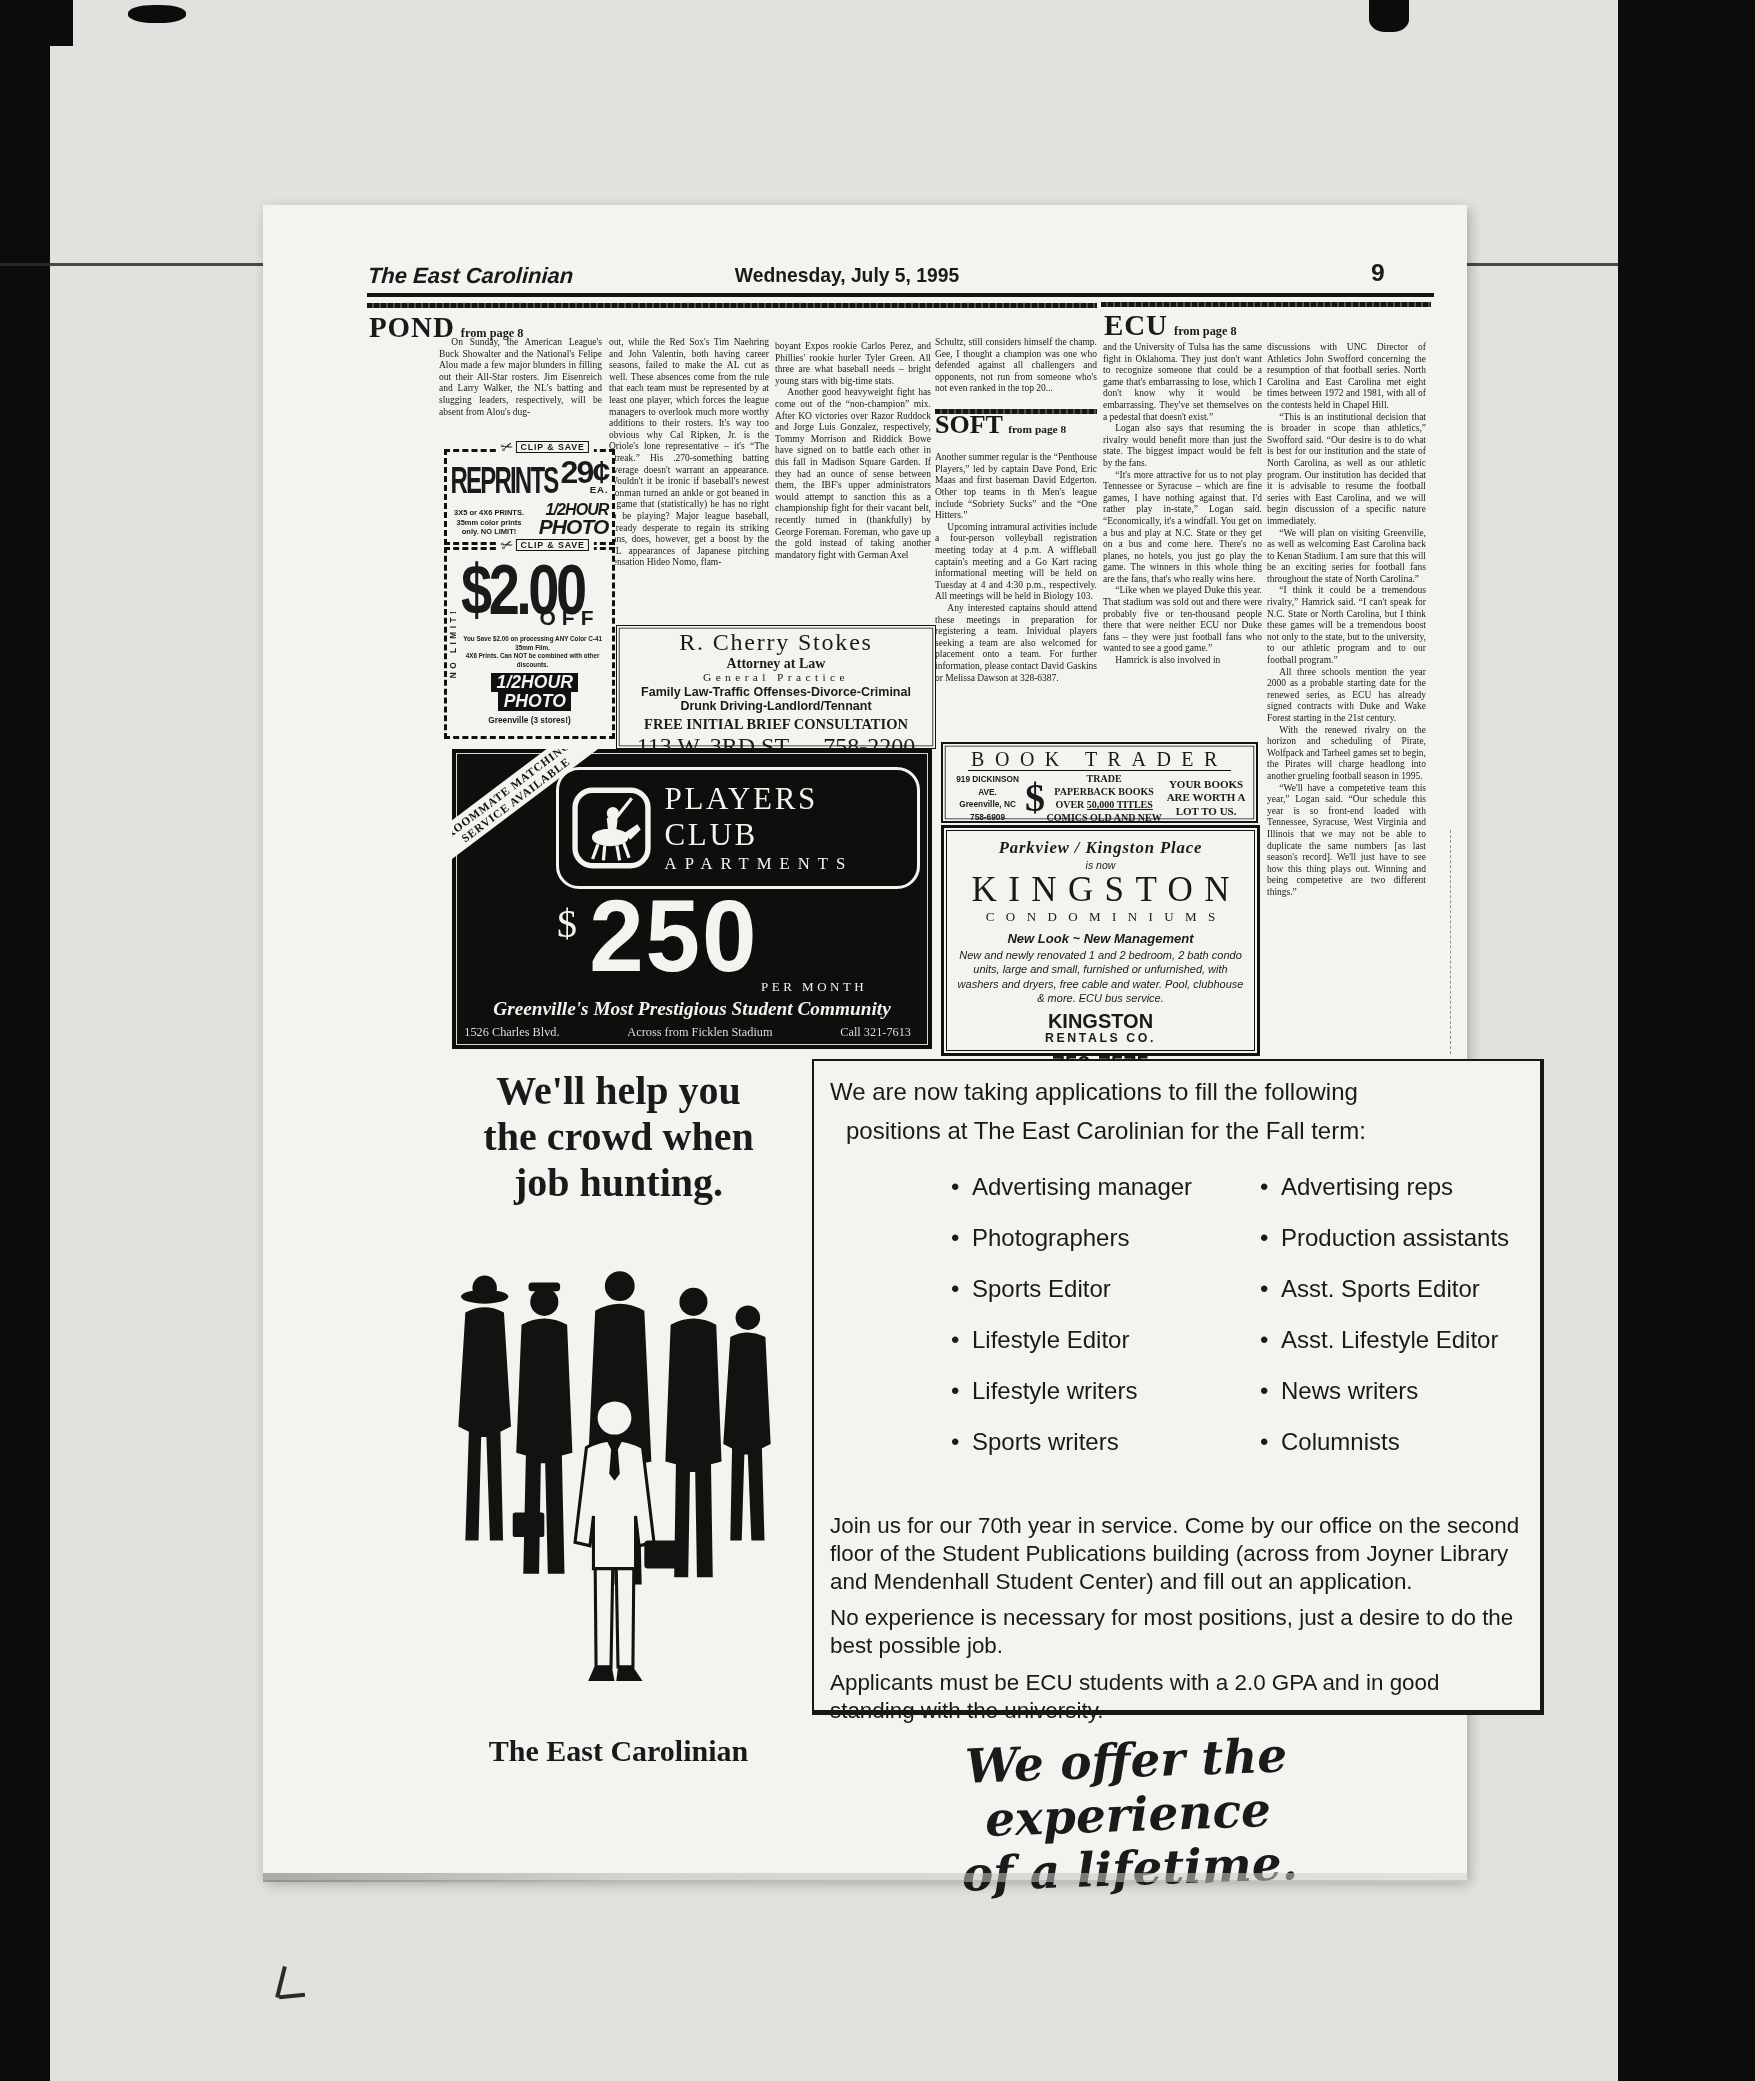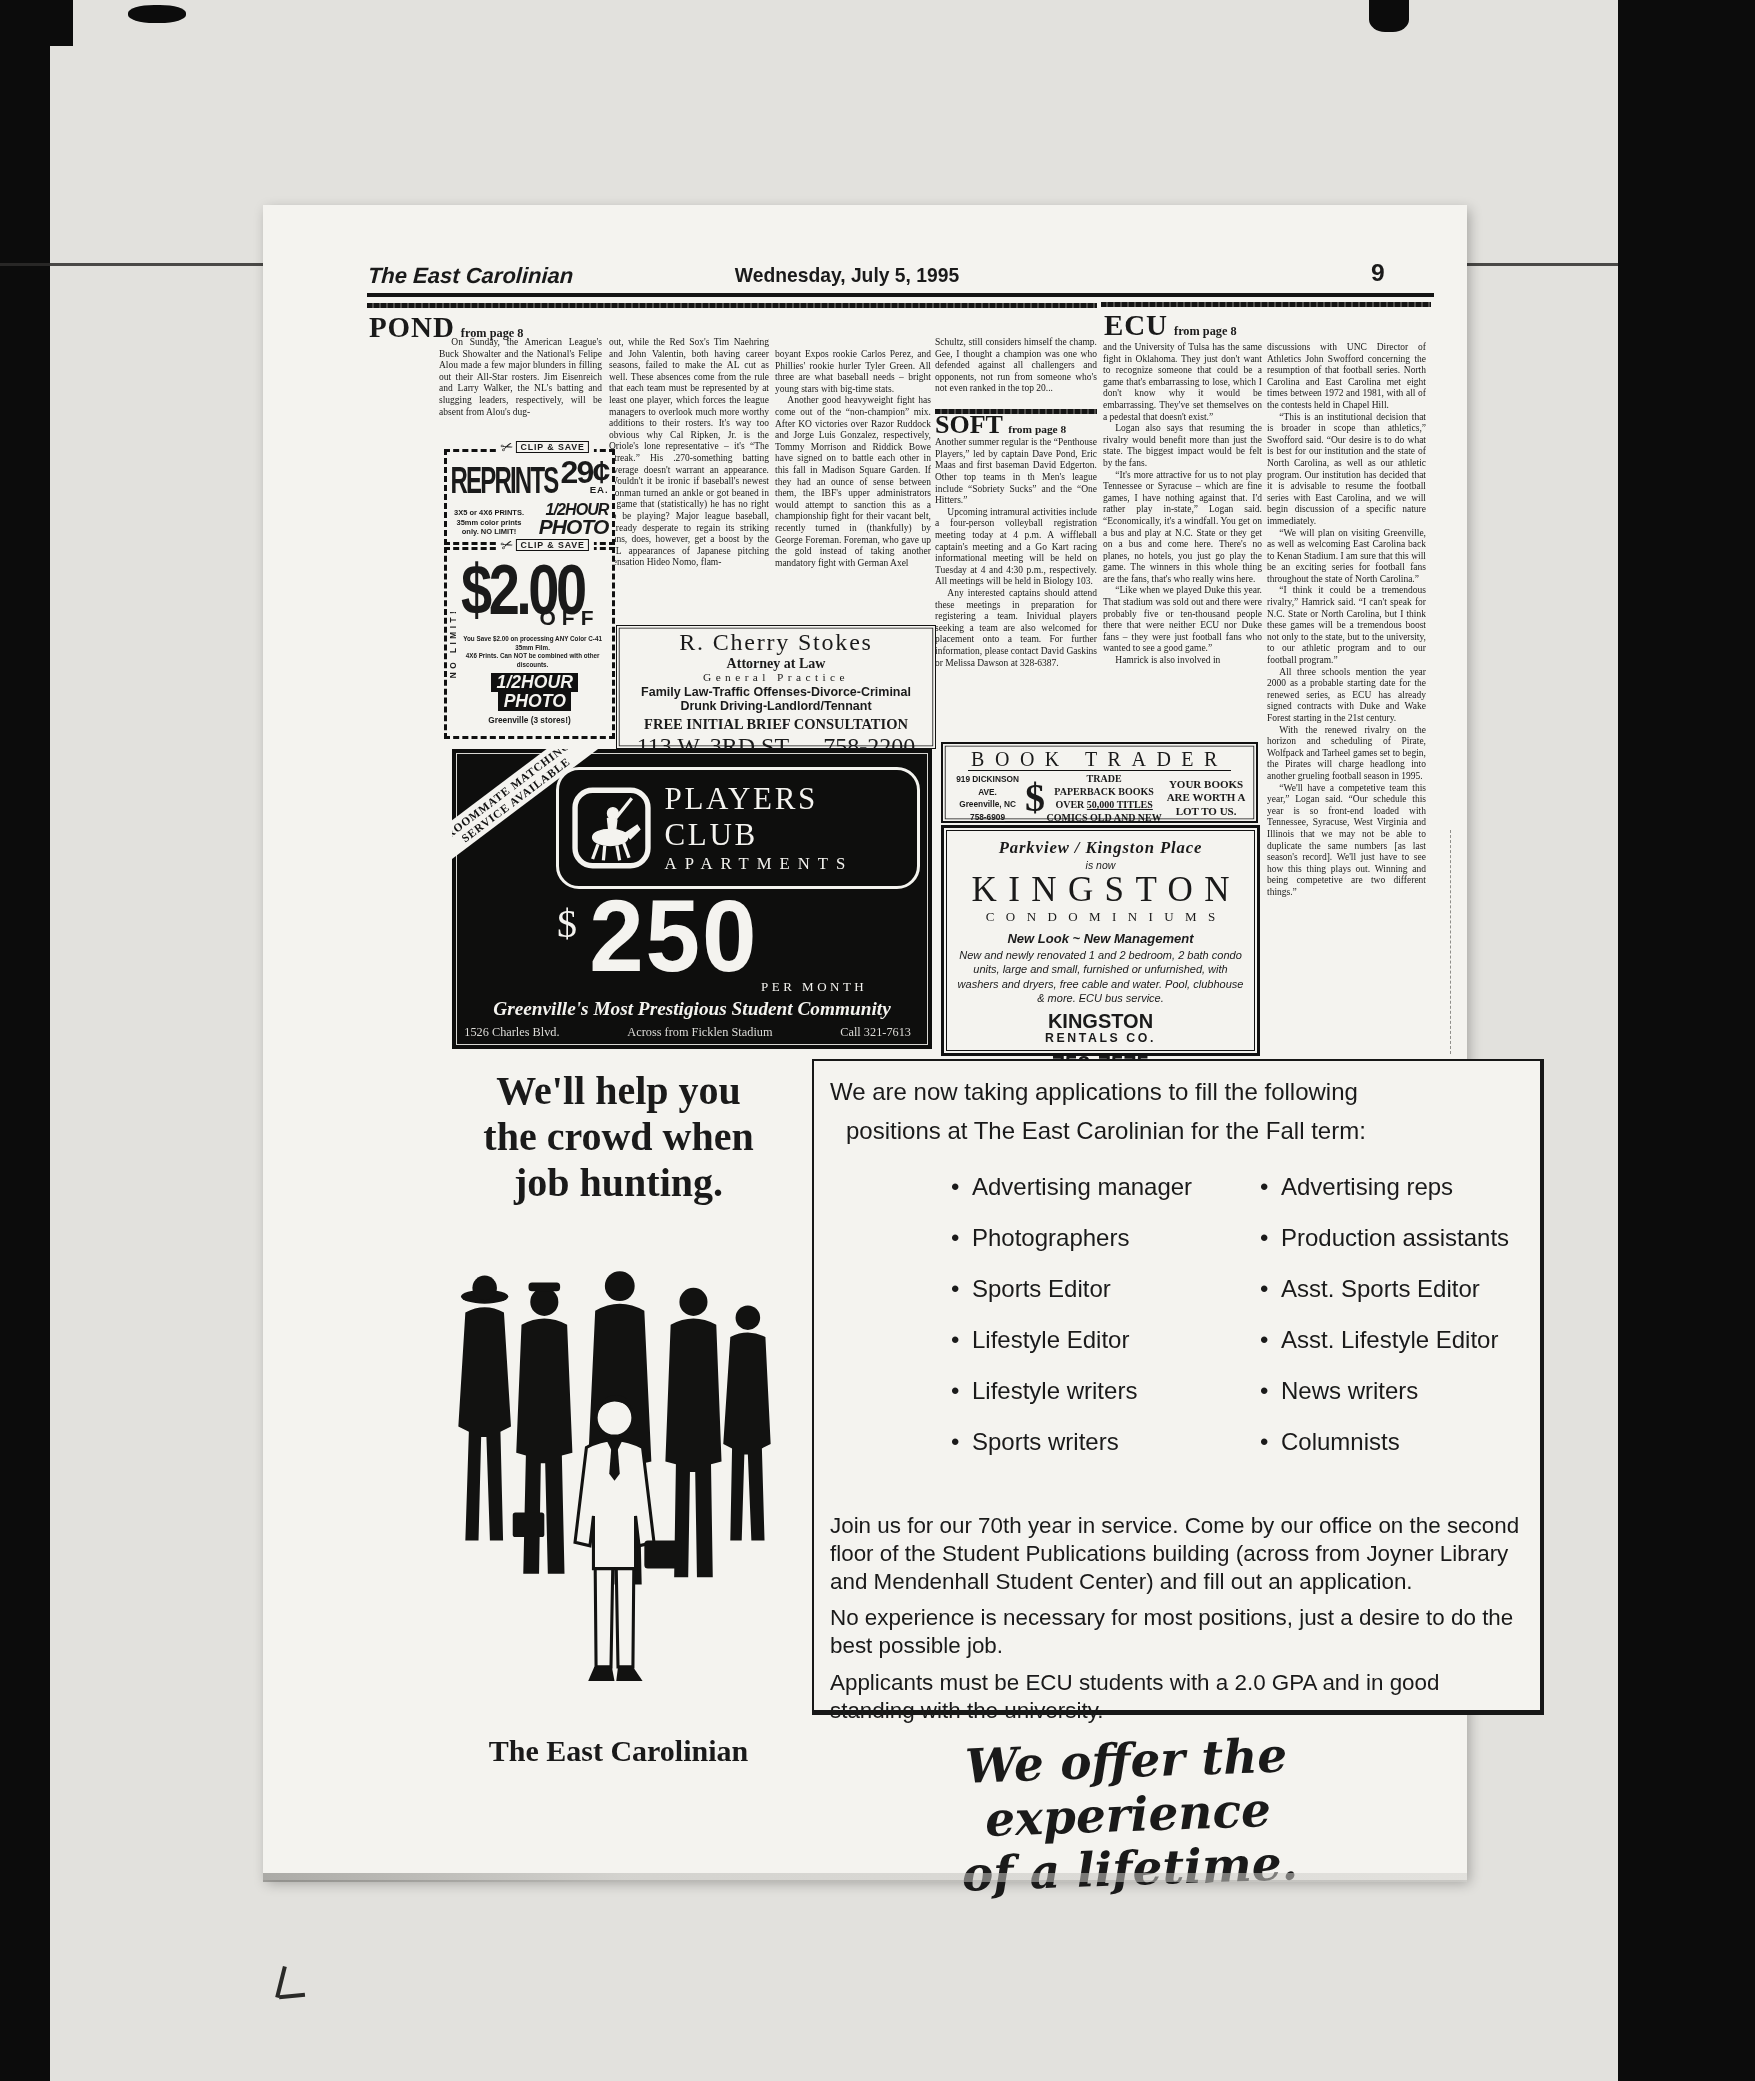--- a/index.html
+++ b/index.html
@@ -44,27 +44,27 @@
   .cont-head .small{font-size:12.3px;margin-left:6.1px;}
   .pond-head{left:106px;top:106px;}
   .ecu-head{left:841px;top:104px;}
 
   
   .col{position:absolute;font-size:9.5px;line-height:11.6px;text-align:justify;color:#181817;}
   .col p{margin:0;text-indent:12.3px;}
   .col.cont-first p:first-child{text-indent:0;}
   #col1{left:176px;top:132px;width:163px;}
   #col2{left:346px;top:132px;width:160px;}
-  #col3{left:512px;top:144px;width:156px;}
+  #col3{left:512px;top:136px;width:156px;}
   #col4{left:672px;top:132px;width:162px;}
   #ecu-col1{left:840px;top:137px;width:159px;}
   #ecu-col2{left:1004px;top:137px;width:159px;}
   .soft-rule{height:5.3px;margin:14px 0 4.4px;
             background:repeating-linear-gradient(90deg,#151515 0 5.3px,#4e4d4b 5.3px 7px);}
-  .soft-head{font-weight:bold;white-space:nowrap;margin-bottom:1px;text-align:left;text-indent:0;}
+  .soft-head{font-weight:bold;white-space:nowrap;margin-bottom:16px;text-align:left;text-indent:0;}
   .soft-head .big{font-size:26px;}
   .soft-head .small{font-size:11.4px;margin-left:5.3px;}
 
   
   .coupon{position:absolute;border:3.5px dashed #101010;background:var(--page-bg);}
   #coupon-reprints{left:181px;top:244px;width:165px;height:90px;}
   #coupon-2off{left:181px;top:342px;width:165px;height:186px;}
   .clip-tab{position:absolute;top:-12.3px;left:50%;transform:translateX(-34%);background:var(--page-bg);
             padding:0 4.4px;display:flex;align-items:center;gap:2.6px;white-space:nowrap;}
   .scissors{font-size:15px;transform:rotate(-18deg);line-height:1;}

